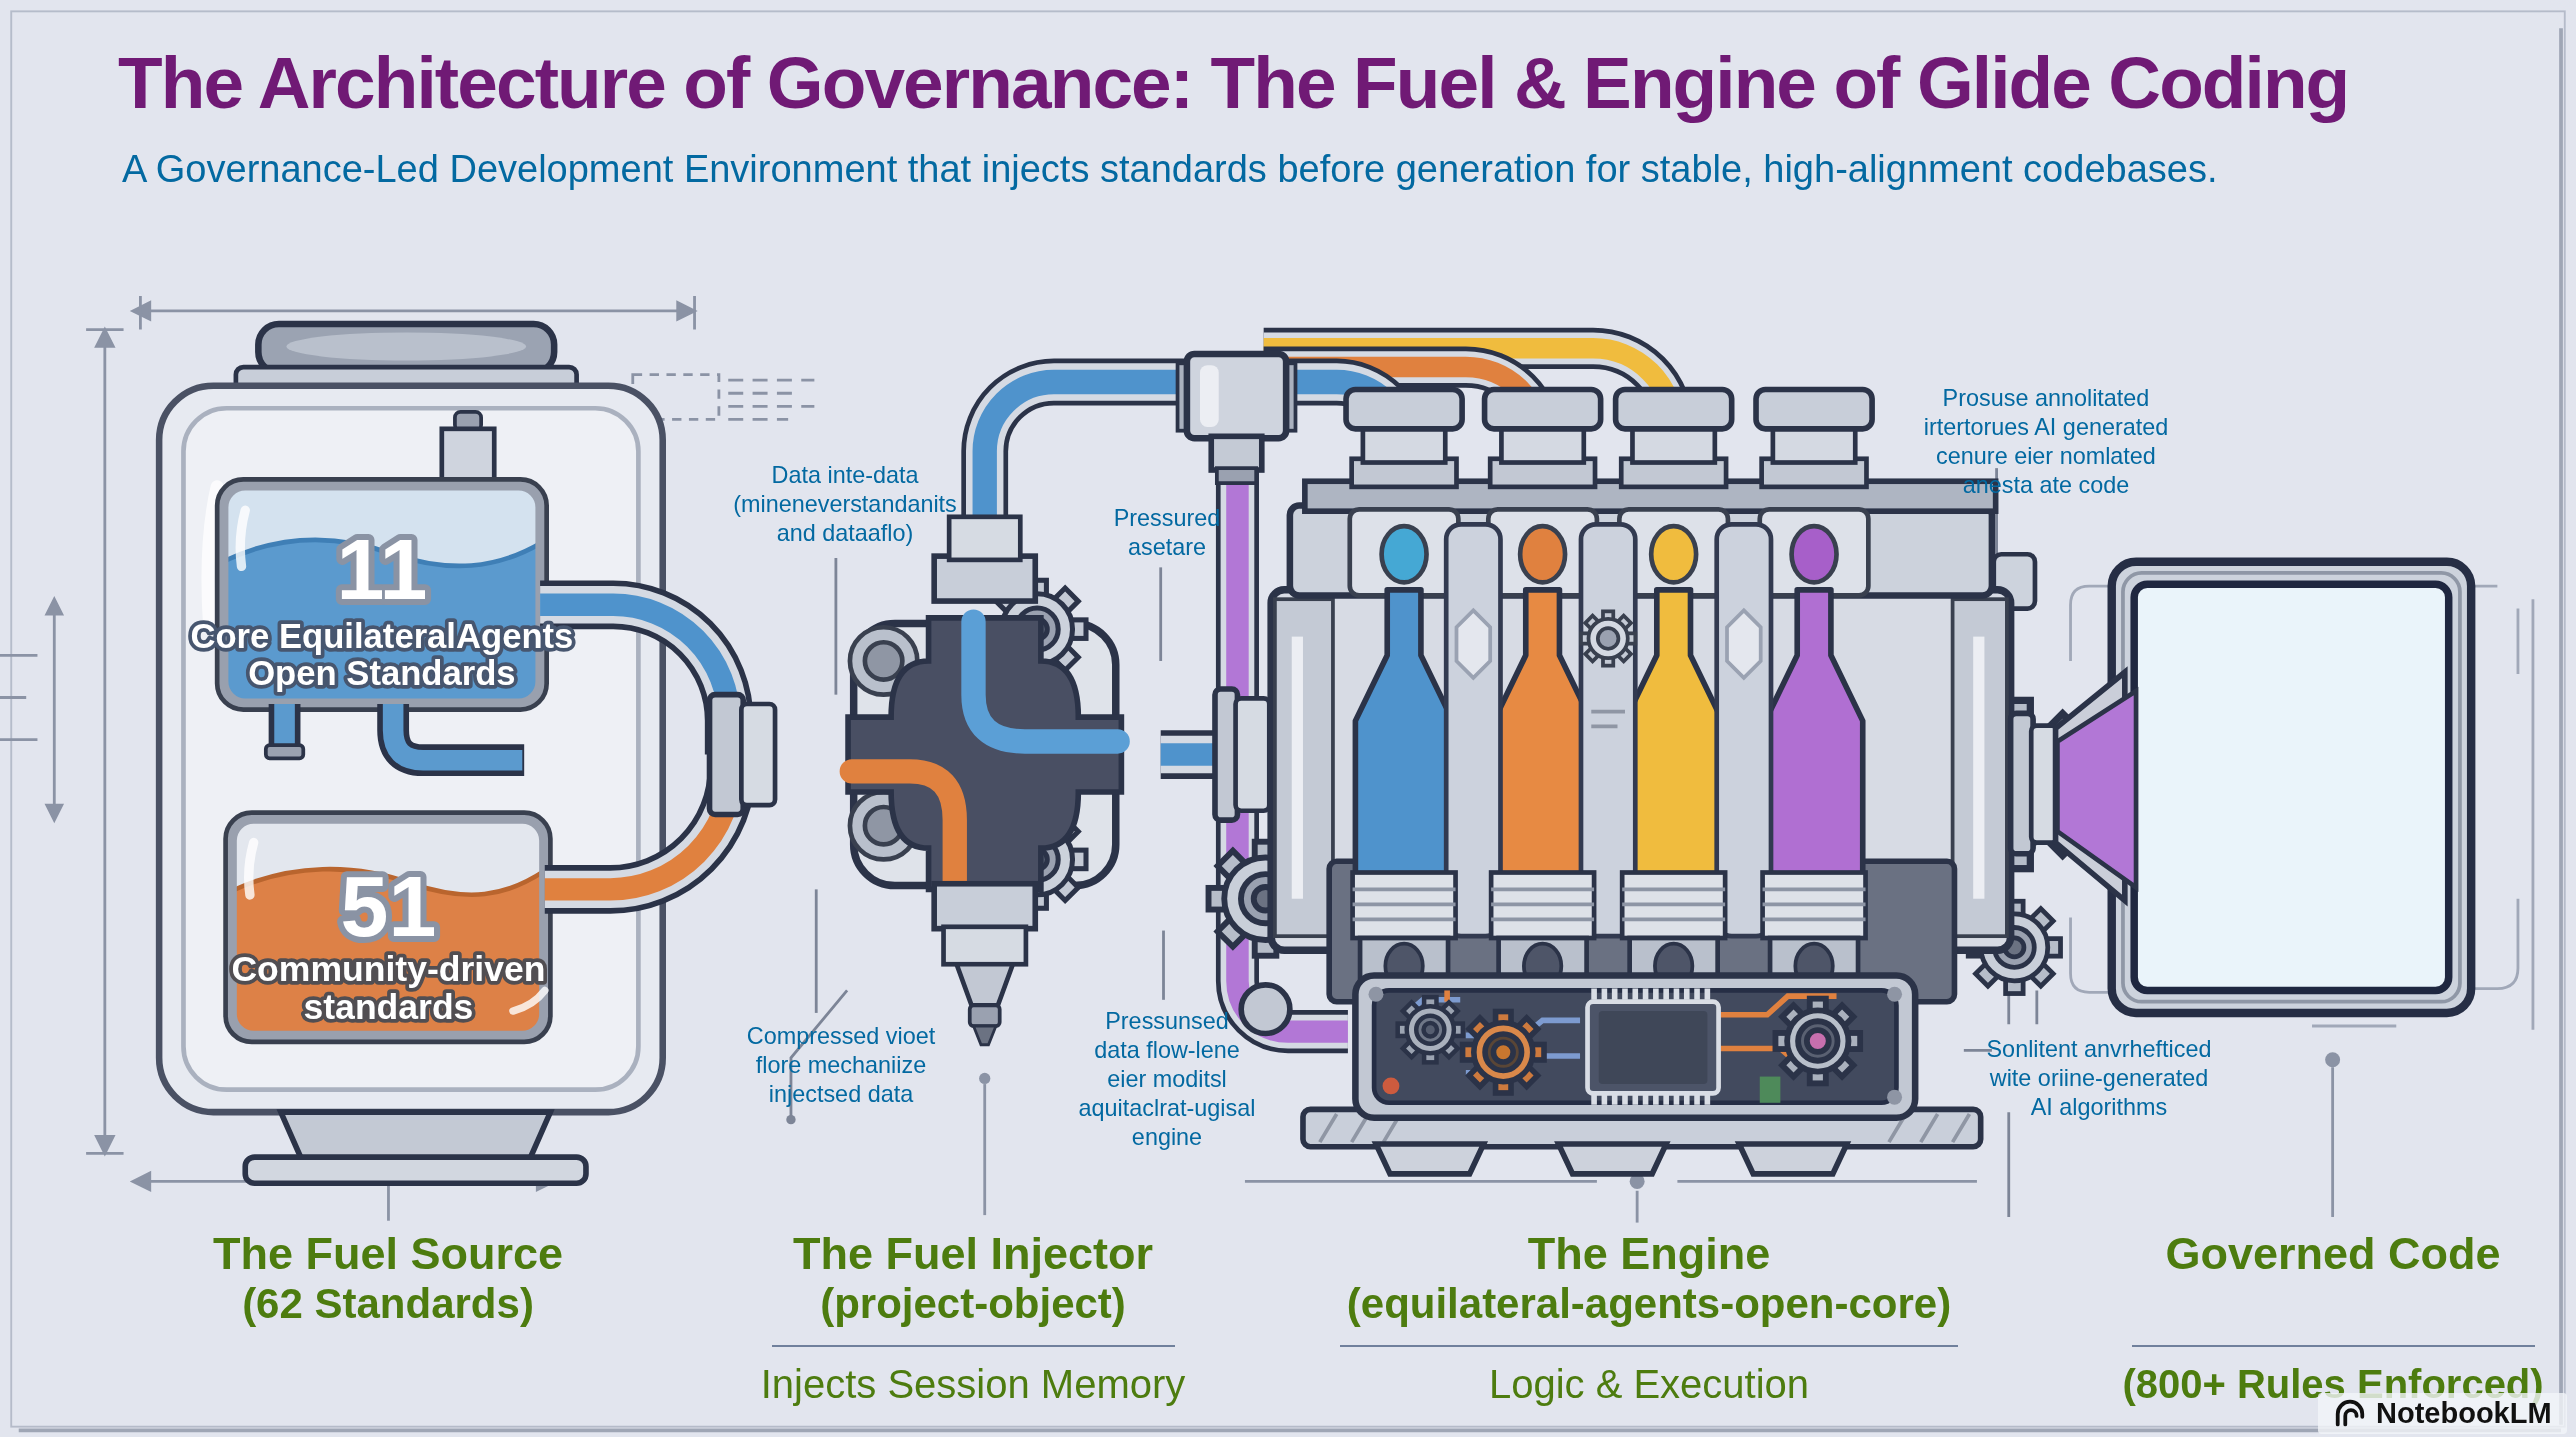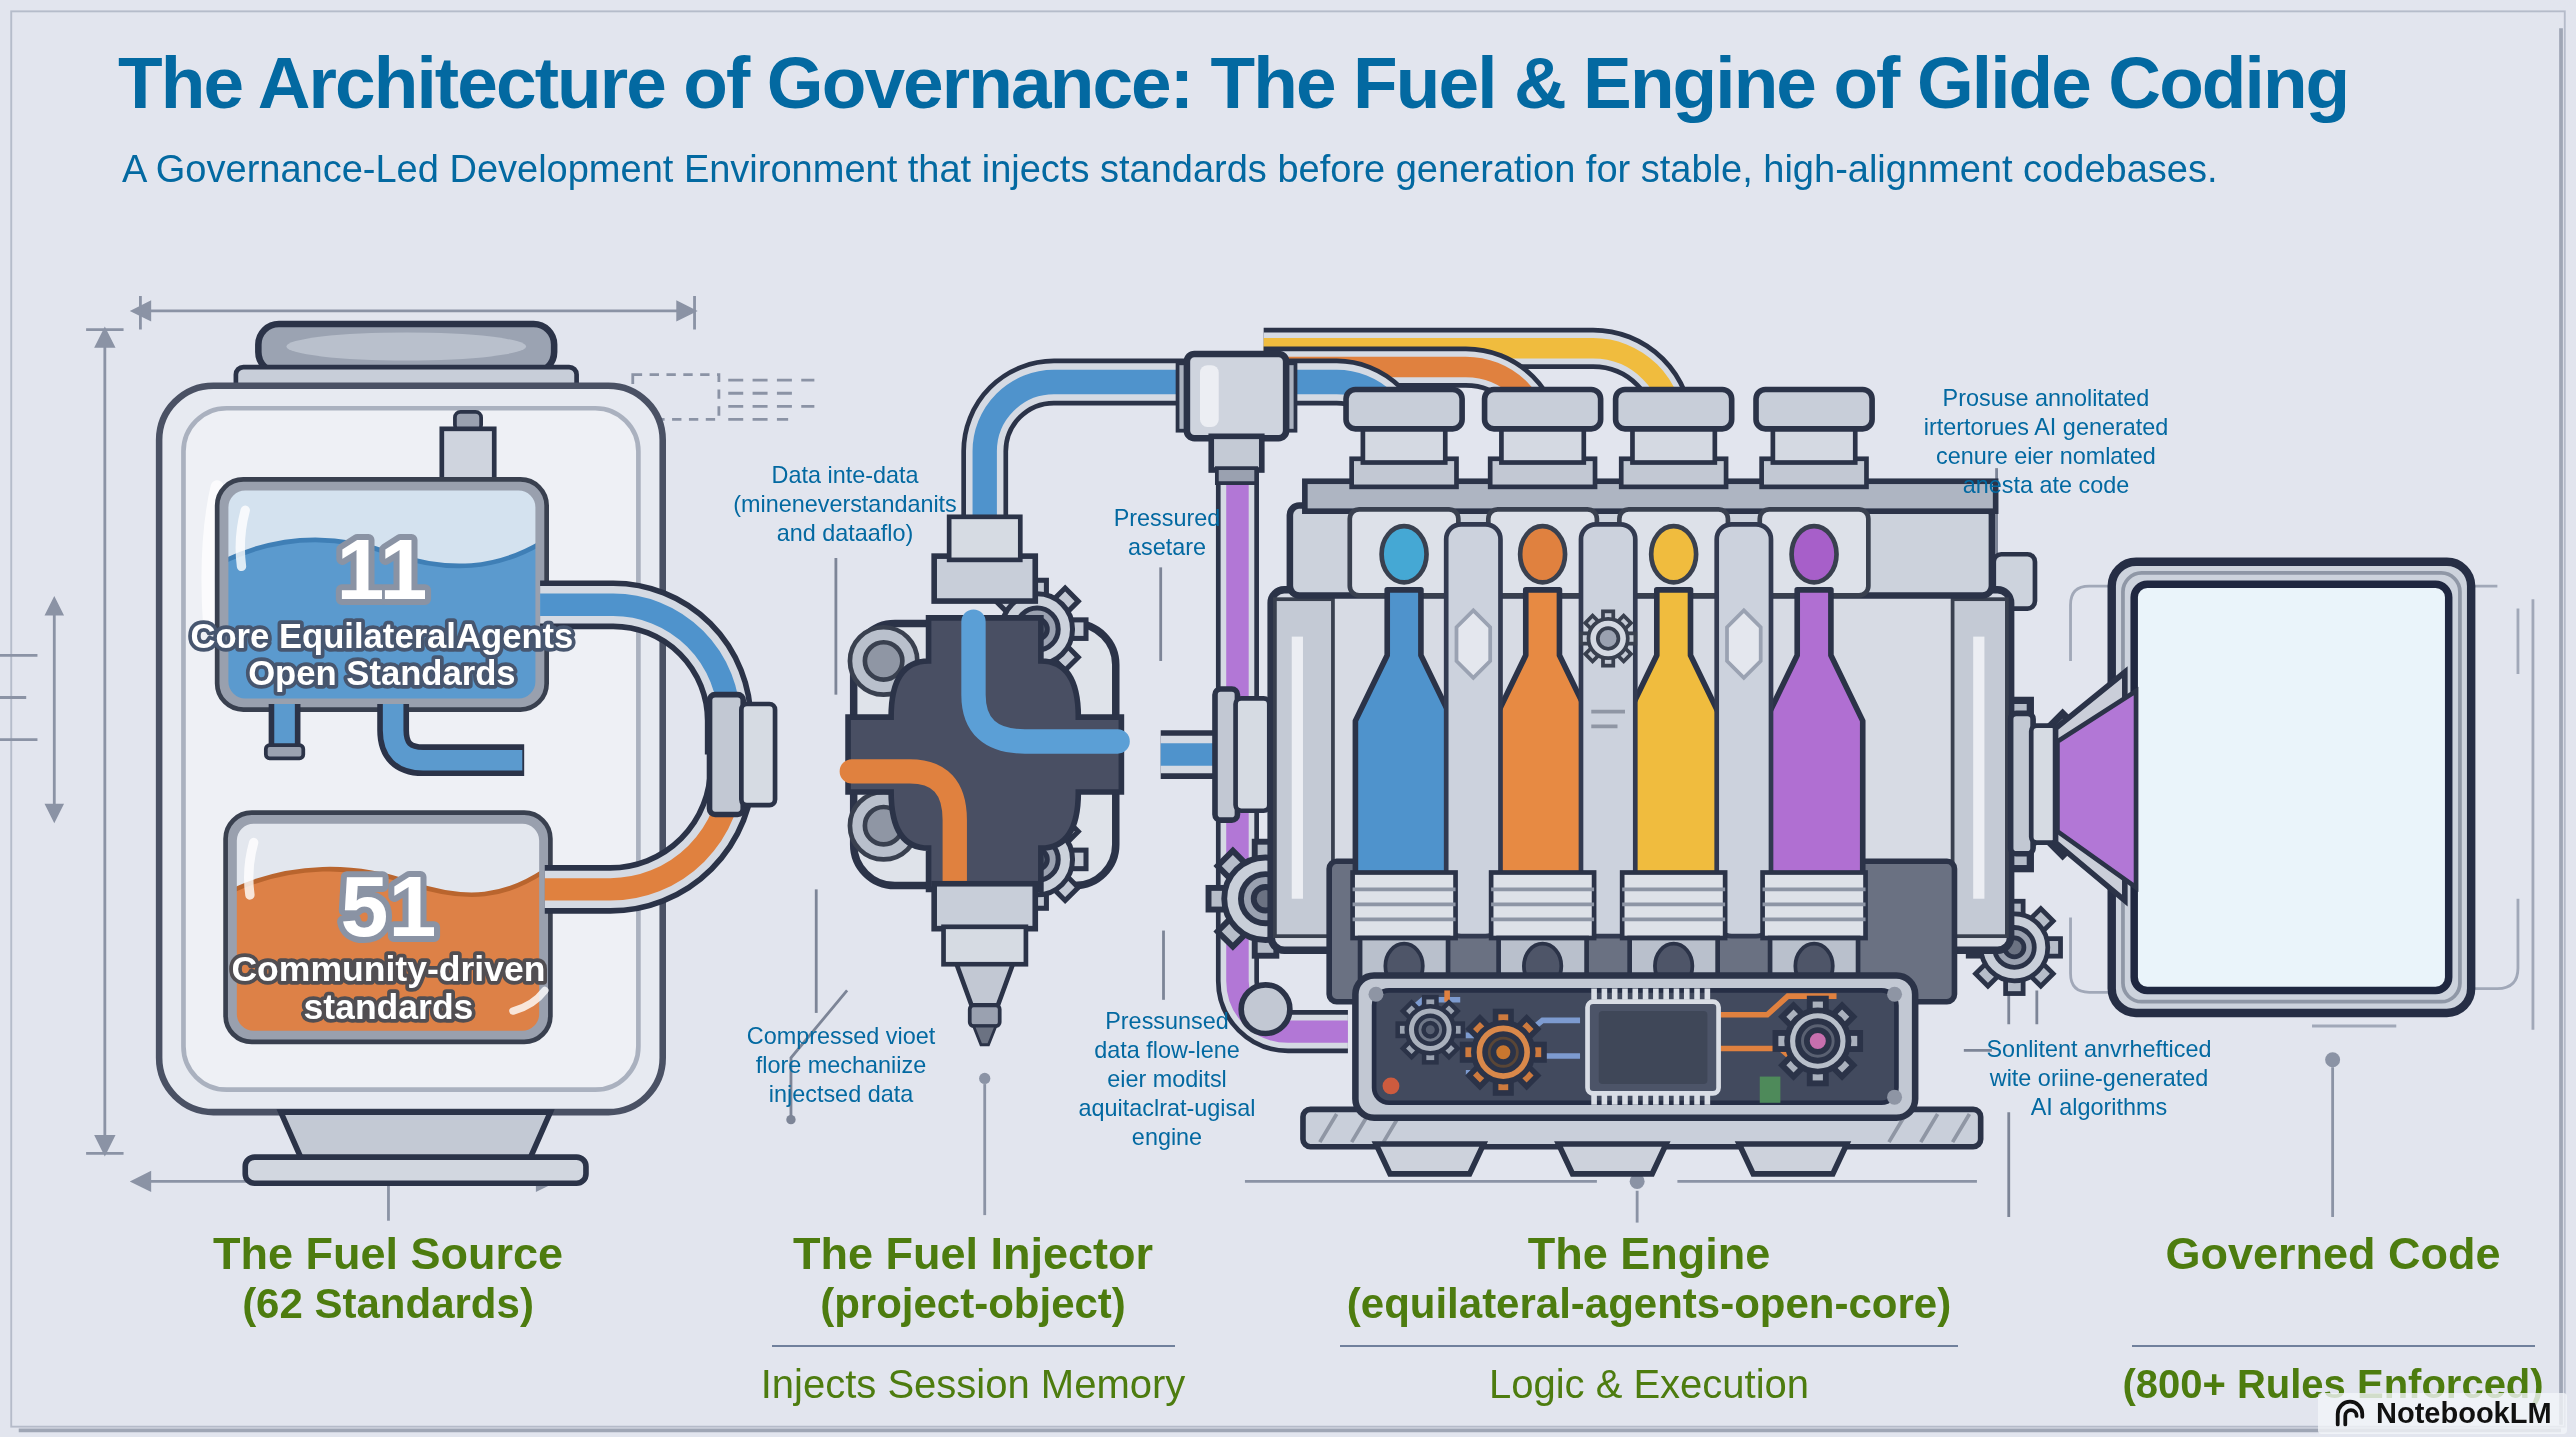--- a/index.html
+++ b/index.html
@@ -1,20 +1,20 @@
 <!DOCTYPE html>
 <html style="font-size:15px"><head>
 <meta charset="utf-8">
 <style>
   html,body{margin:0;padding:0;background:#e2e5ee;}
   .canvas{position:relative;width:2576px;height:1438px;background:#e2e5ee;overflow:hidden;
           font-family:"Liberation Sans",sans-serif;}
   .layer-svg{position:absolute;left:0;top:0;z-index:1;}
   .overlay{position:absolute;z-index:2;}
-  .page-title{left:118px;top:41px;font-size:73px;font-weight:700;letter-spacing:-1.9px;color:#0369a1;white-space:nowrap;}
+  .page-title{left:118px;top:41px;font-size:73px;font-weight:700;letter-spacing:-1.9px;color:#701a75;white-space:nowrap;}
   .page-subtitle{left:122px;top:148px;font-size:38px;font-weight:400;color:#0369a1;white-space:nowrap;}
   .note{transform:translateX(-50%);text-align:center;font-size:23.4px;line-height:1.24;color:#0369a1;white-space:pre-line;}
   .caption{transform:translateX(-50%);text-align:center;width:768px;color:#4d7c0f;}
   .cap-title{font-size:45px;font-weight:700;line-height:1.15;}
   .cap-sub{font-size:42px;font-weight:700;line-height:1.15;min-height:54px;}
   .cap-divider{border-top:2.8px solid #70809c;margin:11.2px auto 0;}
   .cap-detail{font-size:40px;font-weight:400;margin-top:15px;}
   .cap4 .cap-detail{font-weight:700;}
   .brand{right:9.4px;bottom:3.7px;display:flex;align-items:center;gap:9px;background:rgba(243,245,249,.8);
          padding:3.7px 15px;border-radius:3.7px;}

